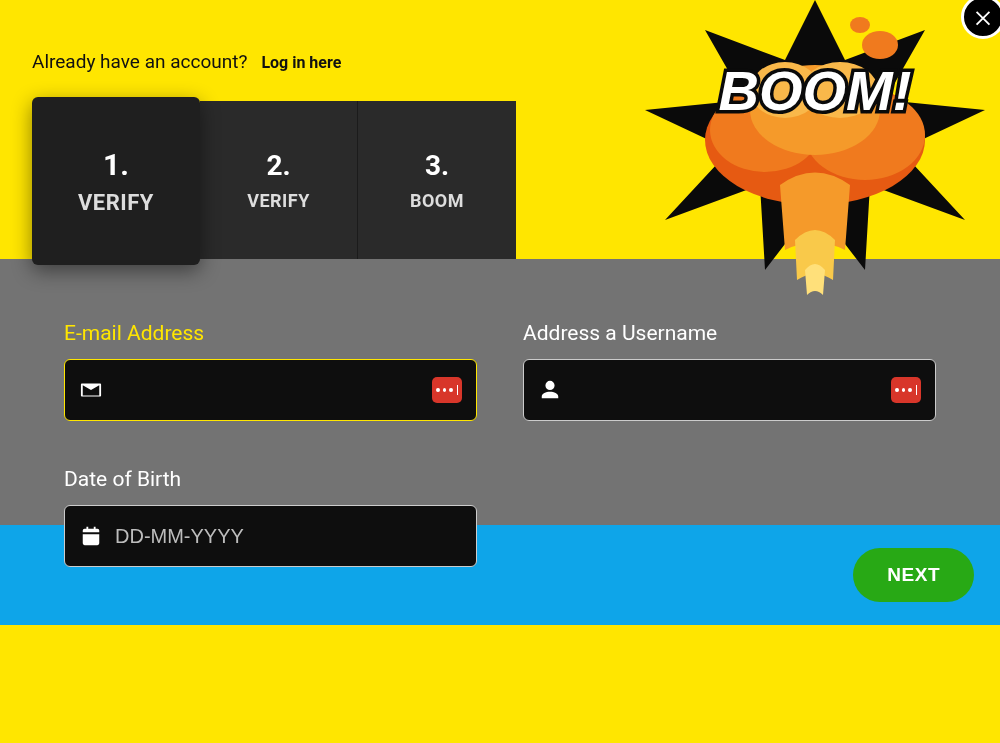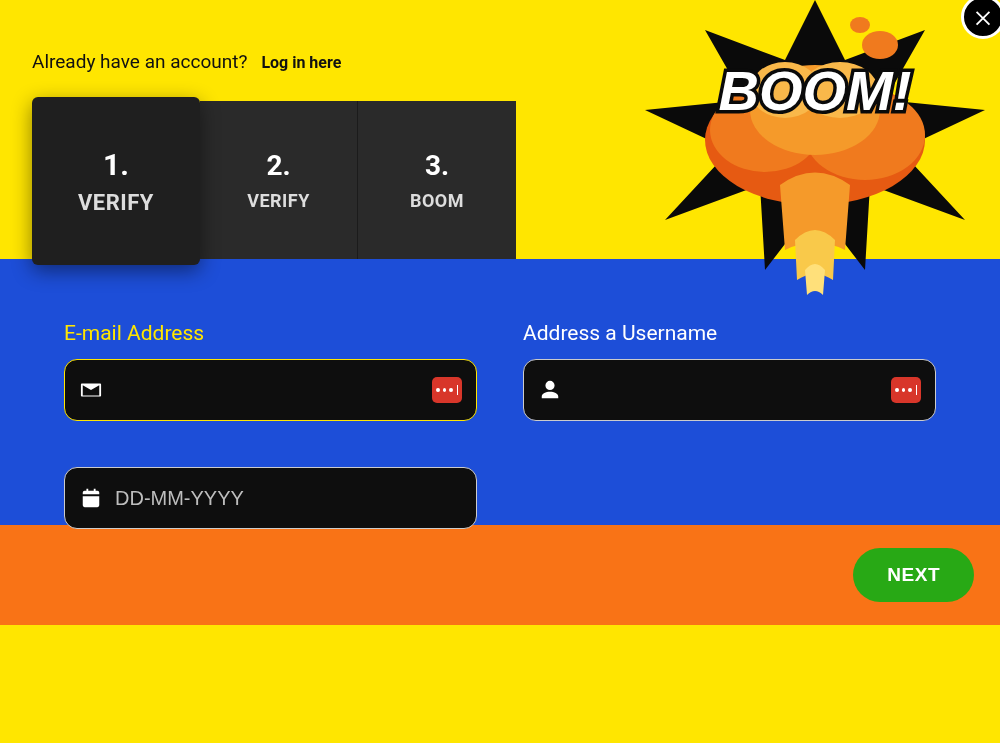--- a/index.html
+++ b/index.html
@@ -81,35 +81,35 @@
     position: absolute;
     right: -15px;
     top: -10px;
     width: 400px;
     height: 310px;
     pointer-events: none;
   }
 
   
   .form-area {
-    background: #1d4ed8;
+    background: #737373;
     padding: 62px 64px 40px 64px;
     height: 266px;
     display: grid;
     grid-template-columns: 1fr 1fr;
     column-gap: 46px;
     row-gap: 46px;
   }
   .field { display: flex; flex-direction: column; }
   .label { font-size: 21px; color: #fff; margin-bottom: 14px; font-weight: 400; }
   .label.active { color: #ffe600; }
   .input-wrap {
     height: 62px;
     border: 1px solid #ccc;
-    border-radius: 13px;
+    border-radius: 6px;
     background: #0e0e0e;
     display: flex;
     align-items: center;
     padding: 0 14px;
     gap: 12px;
   }
   .input-wrap.active { border-color: #ffe600; }
   .input-wrap .field-icon { width: 24px; height: 22px; fill: #fff; flex-shrink: 0; }
   .input-wrap input {
     flex: 1;
@@ -128,21 +128,21 @@
     flex-shrink: 0;
     gap: 3px;
     padding: 0 4px;
   }
   .mini-badge .dot { width: 4px; height: 4px; background:#fff; border-radius:50%; }
   .mini-badge .bar { width:1px; height:10px; background:#fff; margin-left:1px;}
   .eye-icon { width: 24px; height: 24px; fill: #fff; cursor: pointer; flex-shrink: 0; }
 
   
   .bottom-bar {
-    background: #f97316;
+    background: #0ea5e9;
     height: 100px;
     display: flex;
     align-items: center;
     justify-content: flex-end;
     padding: 0 26px;
   }
   .next-btn {
     background: #28a915;
     color: #fff;
     font-weight: 700;
@@ -236,20 +236,21 @@
           <span class="dot"></span>
           <span class="dot"></span>
           <span class="dot"></span>
           <span class="bar"></span>
         </div>
     </div>
   </div>
 
 
   <div class="field">
+    <div class="label">Date of Birth</div>
     <div class="input-wrap">
       <svg class="field-icon" viewBox="0 0 24 24">
           <path d="M7 2v2H5a2 2 0 0 0-2 2v2h18V6a2 2 0 0 0-2-2h-2V2h-2v2H9V2H7zM3 10v10a2 2 0 0 0 2 2h14a2 2 0 0 0 2-2V10H3z"></path>
         </svg>
       <input type="text" placeholder="DD-MM-YYYY" style="">
     </div>
   </div>
 </div>
 
 <div class="bottom-bar">

